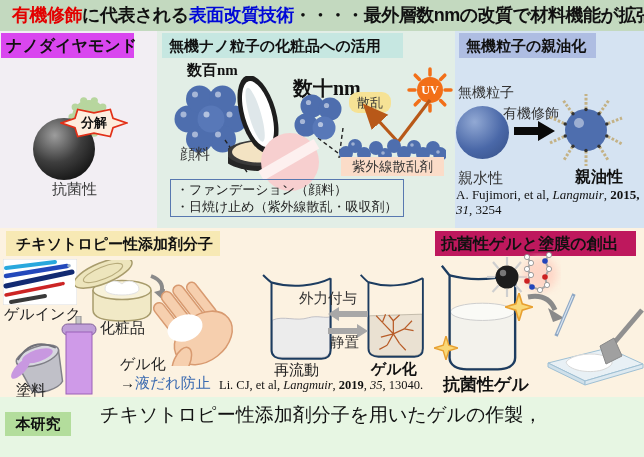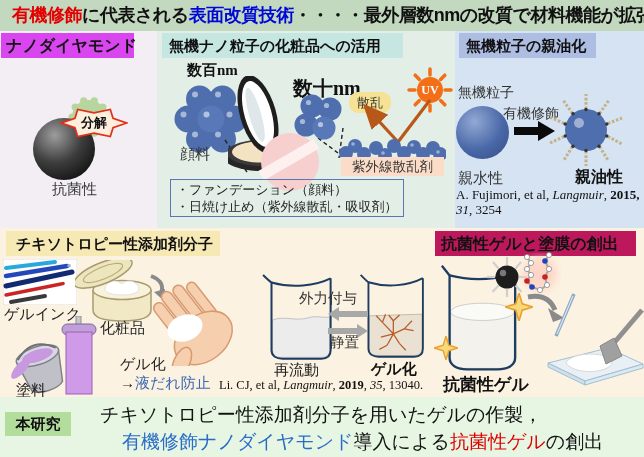--- a/index.html
+++ b/index.html
@@ -460,17 +460,14 @@
       <path d="M30,58 C36,50 58,48 68,52 C80,56 78,62 66,66 C52,70 32,66 30,58 Z" fill="#ffffff" stroke="#d8d8d8"></path>
       <line x1="106" y1="6" x2="72" y2="46" stroke="#909090" stroke-width="5"></line>
       <polygon points="64,42 78,34 86,52 70,60" fill="#a0a0a0" stroke="#888888"></polygon>
     </svg>
   </div>
   <div class="abs lbl-antigel">抗菌性ゲル</div>
 
   <div class="abs summary-band"></div>
   <div class="abs summary-label">本研究</div>
   <div class="abs sum-line sum1">チキソトロピー性添加剤分子を用いたゲルの作製，</div>
-  <div class="abs sum-line sum2">
-    <span class="blue">有機修飾ナノダイヤモンド</span><span>導入による</span><span class="red">抗菌性ゲル</span><span>の創出</span>
-  </div>
 
 </div>
 
 </body></html>

